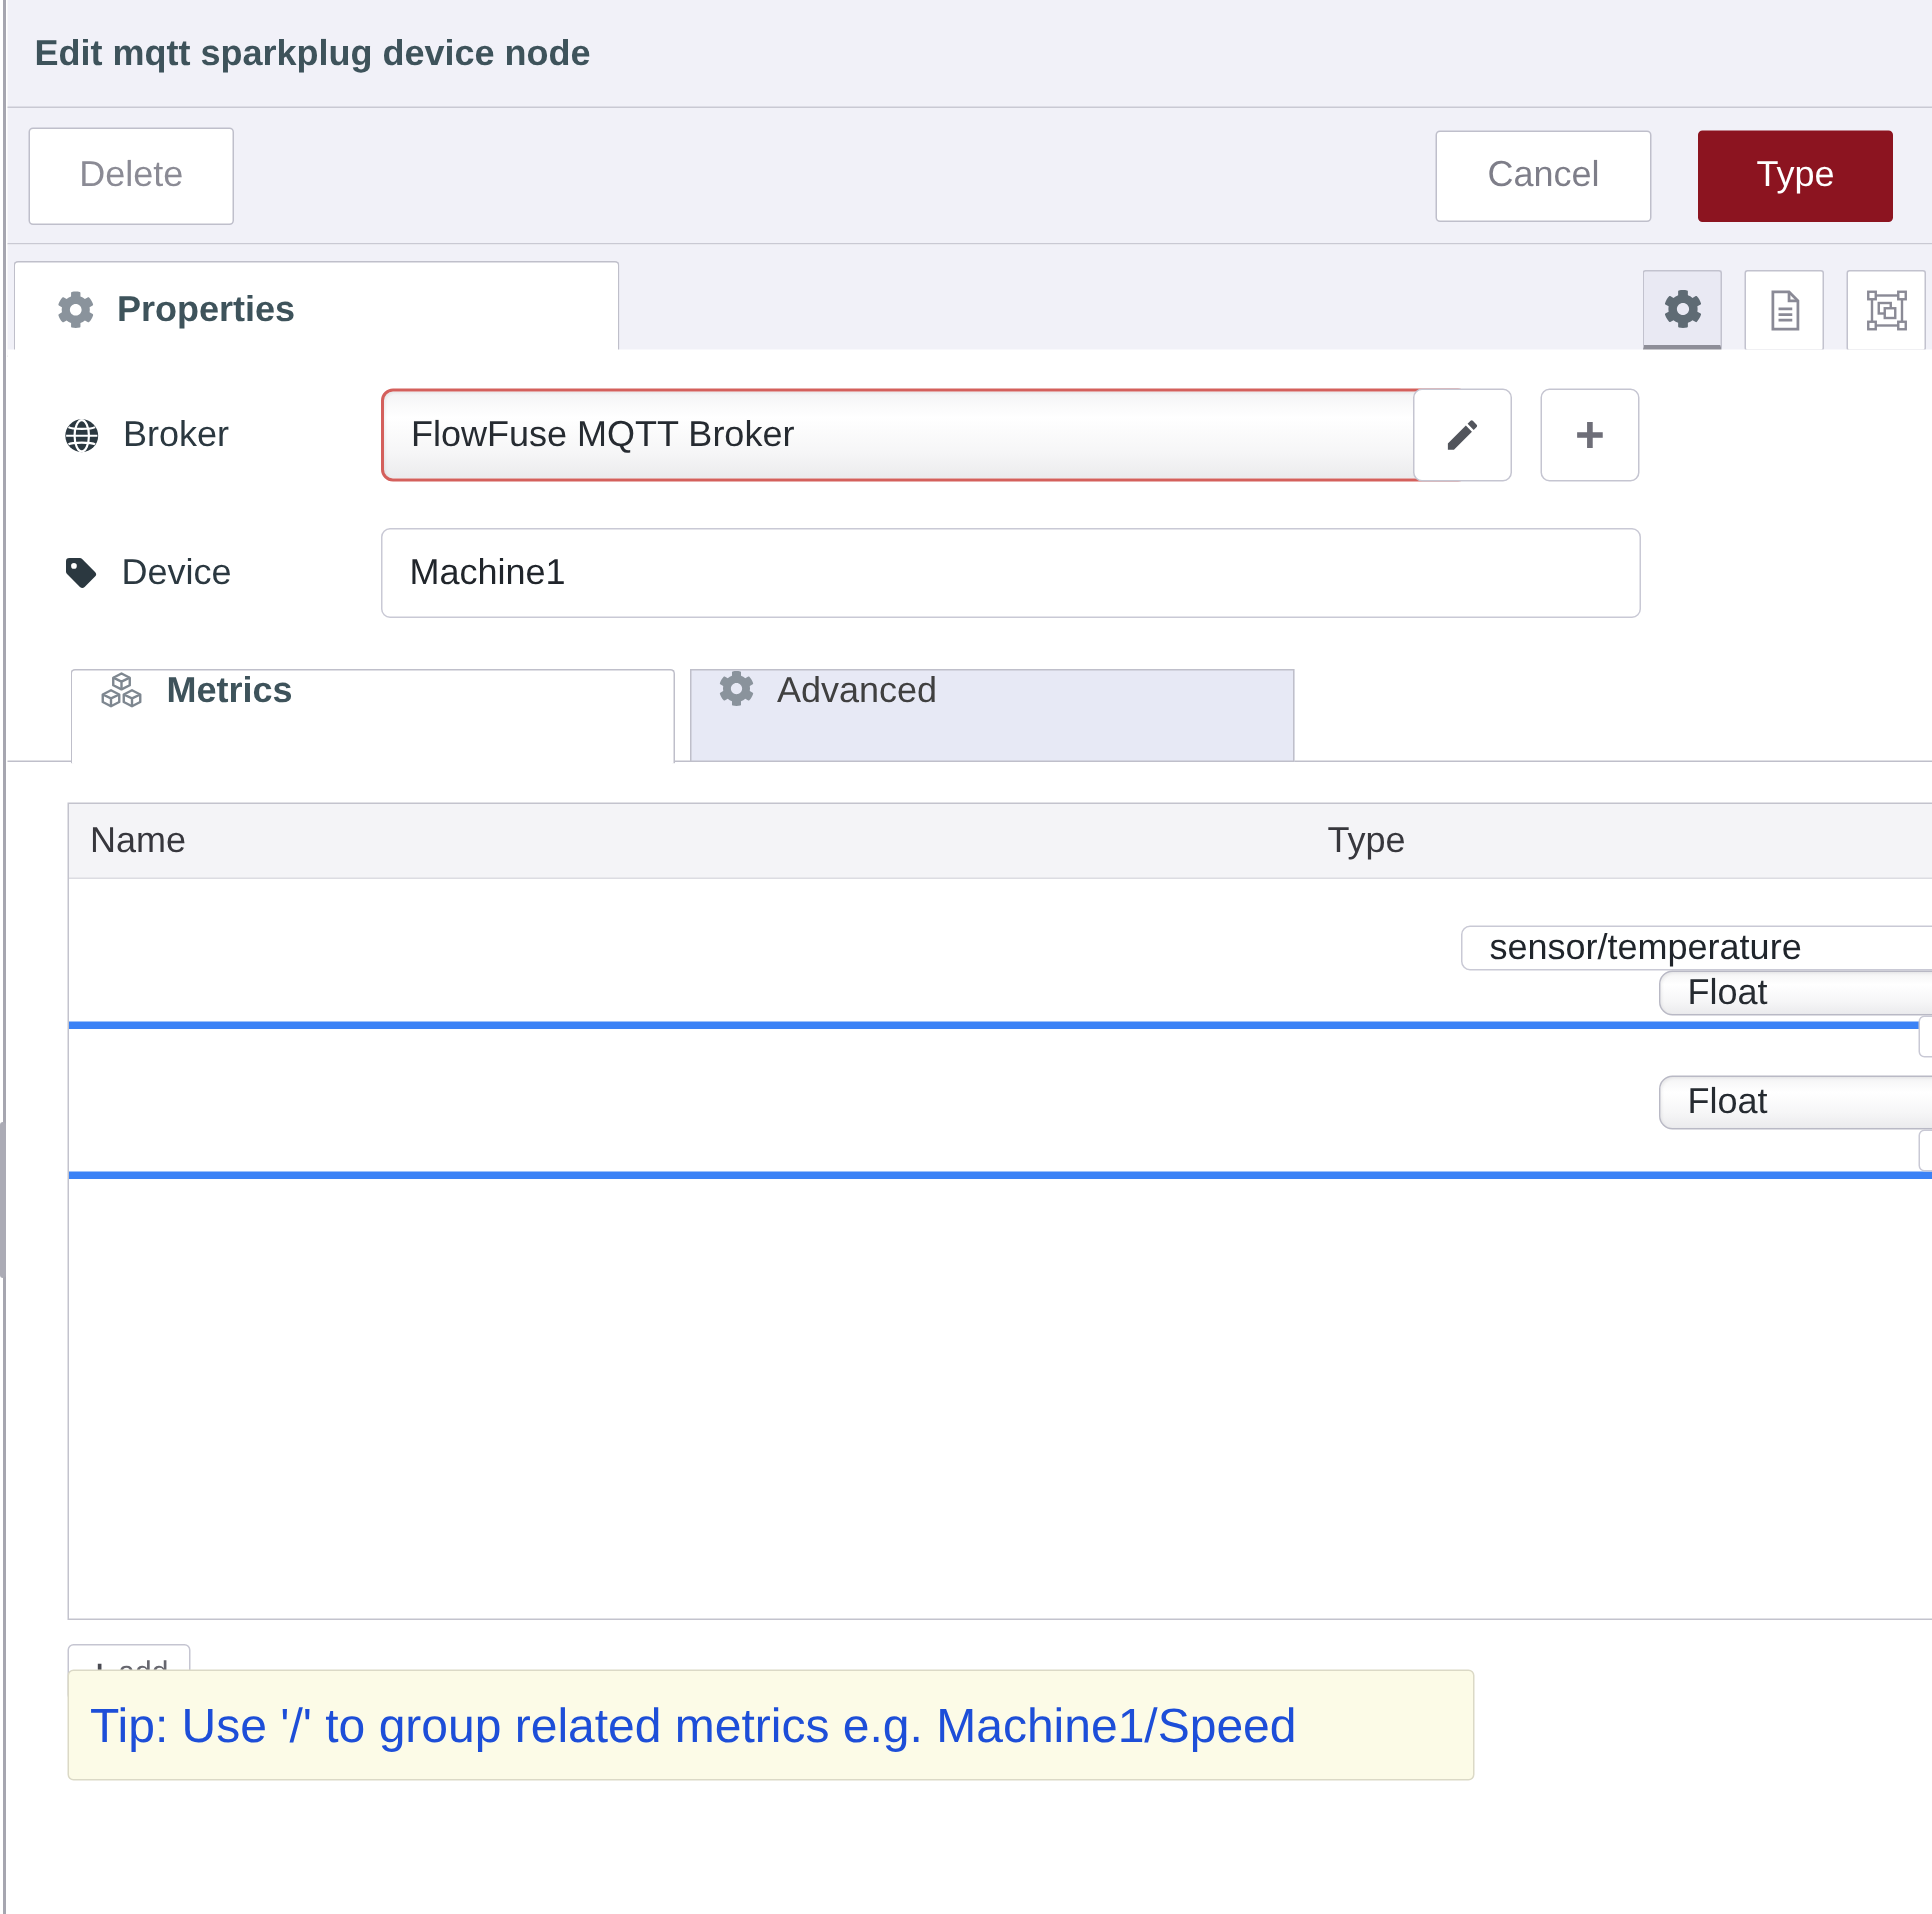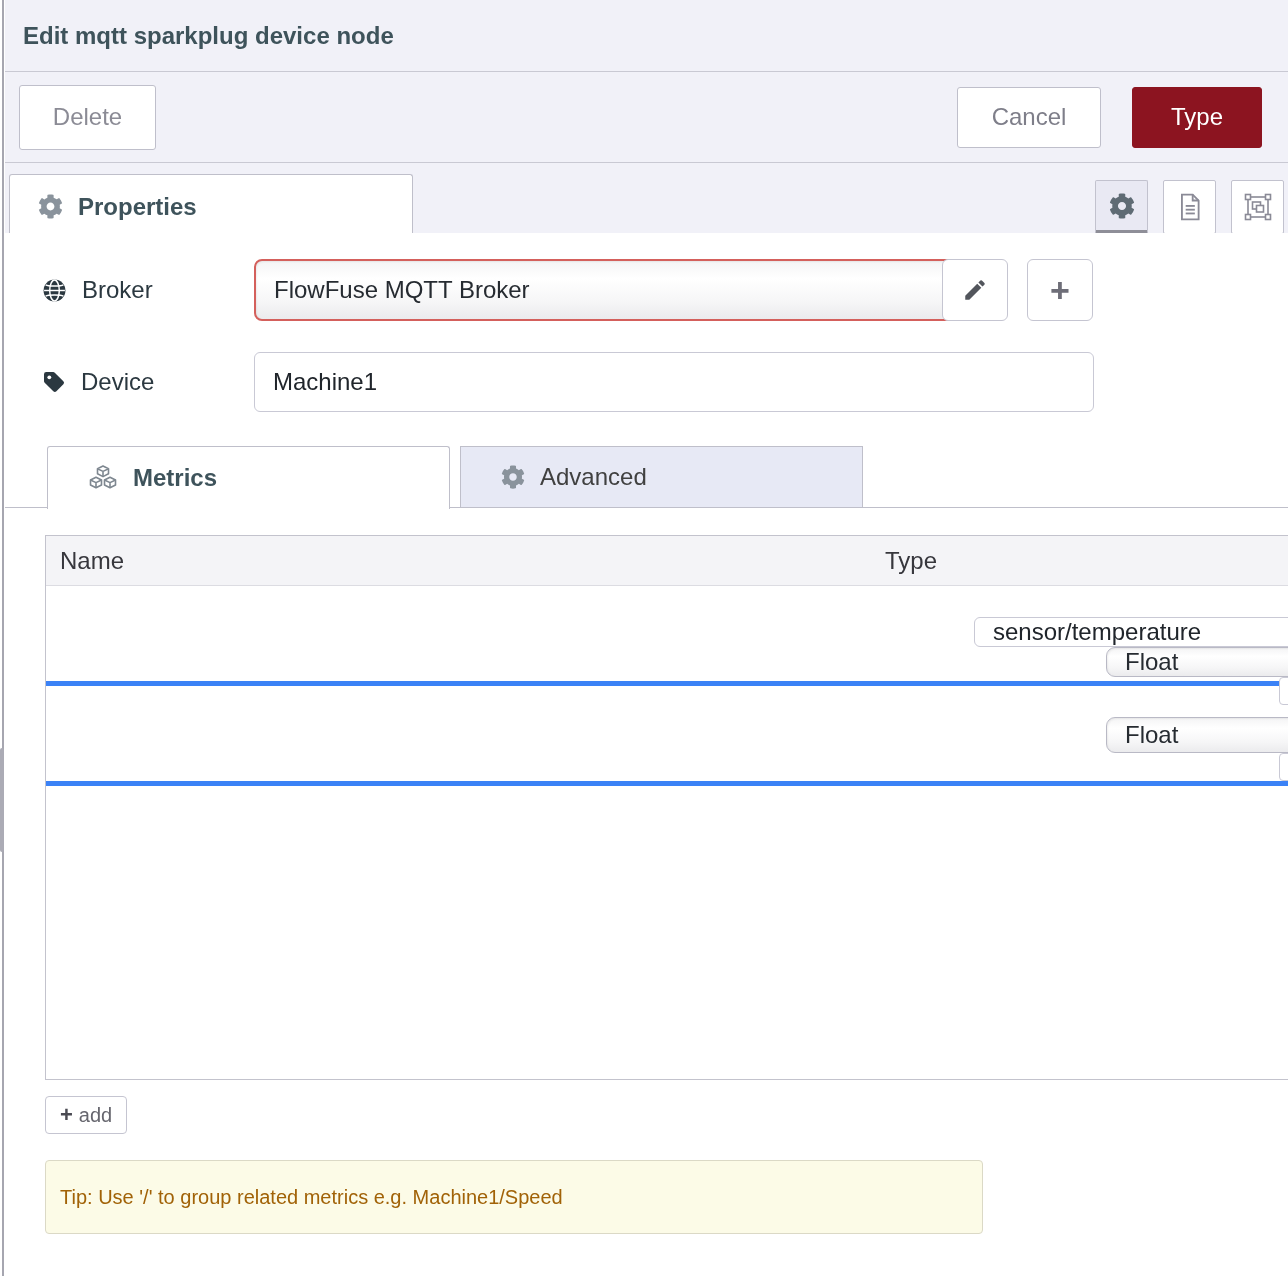--- a/index.html
+++ b/index.html
@@ -51,21 +51,21 @@
   .sq-btn { position:absolute; top:26px; width:66px; height:62px; background:#ffffff; border:1px solid #C5C5D1;
     border-radius:6px; display:flex; align-items:center; justify-content:center; cursor:pointer; color:#585B63; }
   .pencil-btn { left:937px; }
   .plus-btn   { left:1022px; font-size:34px; font-weight:bold; color:#6E6E78; }
 
   .text-input { border:1px solid #C9C9D5; border-radius:6px; font-family:inherit; font-size:24px; color:#20252B; padding:0 18px; background:#ffffff; }
   .device-input { position:absolute; left:249px; top:119px; width:840px; height:60px; }
 
   
   .subtabs { position:absolute; top:213px; left:0; right:0; height:62px; border-bottom:1px solid #BFBFCA; }
-  .subtab { position:absolute; top:0; display:flex; align-items:center; gap:15px; padding-left:40px; cursor:pointer; }
+  .subtab { position:absolute; top:0; display:flex; align-items:flex-start; gap:15px; padding-left:18px; cursor:pointer; }
   .subtab-metrics { left:42px; width:403px; height:63px; background:#ffffff; border:1px solid #BFBFCA; border-bottom:none; border-radius:3px 3px 0 0; z-index:2; }
   .subtab-metrics .subtab-label { font-size:24px; font-weight:bold; color:#3E535B; }
   .subtab-advanced { left:455px; width:403px; height:62px; background:#E7E9F5; border:1px solid #BFBFCA; }
   .subtab-advanced .subtab-label { font-size:24px; color:#404040; }
 
   
   .metrics-table { position:absolute; left:40px; top:302px; width:1288px; height:545px; border:1px solid #C3C3CD; background:#ffffff; }
   .mt-head { height:50px; background:#F4F4F7; border-bottom:1px solid #DCDCE2; position:relative; }
   .mt-head .col-name { position:absolute; left:14px; top:0; line-height:50px; font-size:24px; color:#37373D; }
   .mt-head .col-type { position:absolute; left:839px; top:0; line-height:50px; font-size:24px; color:#37373D; }
@@ -74,22 +74,22 @@
   .grip span { display:block; width:27px; height:5px; background:#9AA1AB; margin:4px 0; border-radius:1px; }
   .metric-input { flex:1; height:64px; margin-left:15px; }
   .type-select { width:216px; height:62px; margin-left:15px; border-radius:9px; }
   .del-btn { margin-left:auto; width:43px; height:43px; background:#ffffff; border:1px solid #C9C9D5; border-radius:4px;
     color:#8F8F99; font-size:22px; font-weight:bold; display:flex; align-items:center; justify-content:center; cursor:pointer; }
 
   .add-btn { position:absolute; left:40px; top:863px; height:38px; padding:0 14px; background:#ffffff; border:1px solid #C5C5D1;
     border-radius:4px; font-family:inherit; font-size:20px; color:#66666E; display:flex; align-items:center; gap:6px; cursor:pointer; }
   .add-btn .plus-glyph { font-weight:bold; font-size:22px; color:#4A4A52; }
 
-  .tip-box { position:absolute; left:40px; top:927px; width:938px; height:74px; background:#FCFBE7; border:1px solid #DBD9C6;
-    border-radius:4px; display:flex; align-items:center; padding-left:14px; font-size:20px; color:#a16207; }
+  .tip-box { position:absolute; left:40px; top:880px; width:938px; height:74px; background:#FCFBE7; border:1px solid #DBD9C6;
+    border-radius:4px; display:flex; align-items:center; padding-left:14px; font-size:32px; color:#1d4ed8; }
 
   svg { display:block; }
 </style>
 </head>
 <body>
 
 <div class="edge-line"></div>
 <div class="edge-thumb"></div>
 
 <div class="tray">

